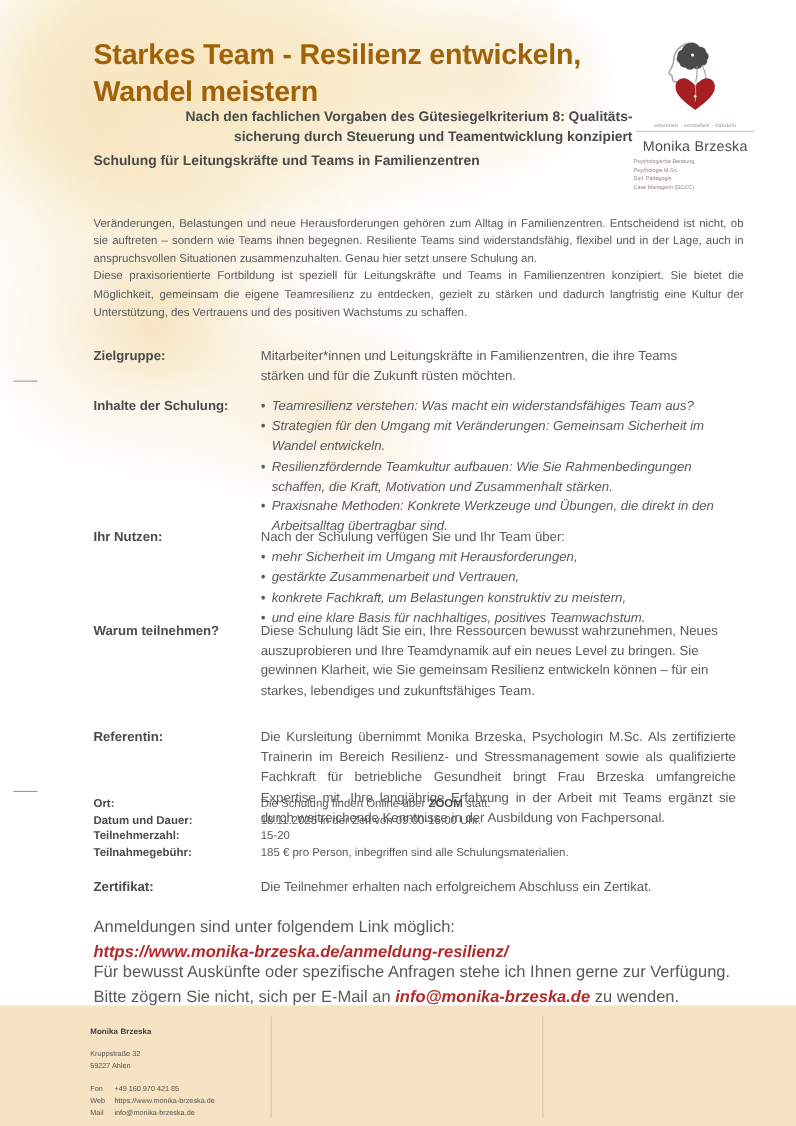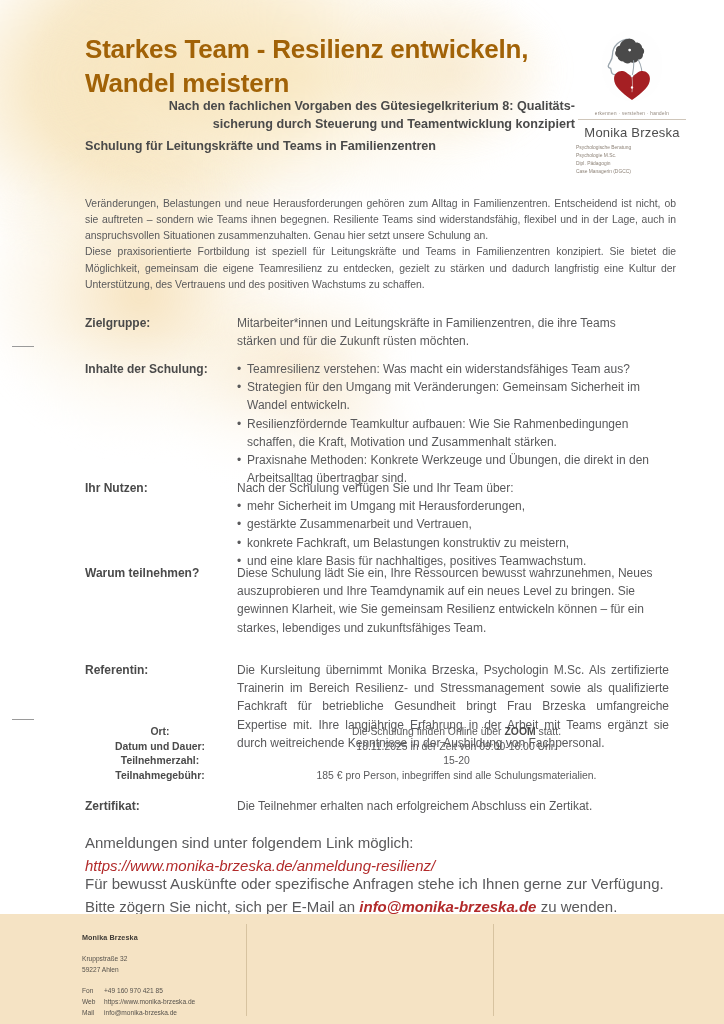--- a/index.html
+++ b/index.html
@@ -93,33 +93,33 @@
   .intro p{margin:0;}
 
   
   .row{position:absolute;left:85px;width:591px;font-size:12px;line-height:1.52;color:#59595b;}
   .row .lbl{
     position:absolute;left:0;top:0;width:140px;
     font-weight:bold;color:#4a4a4a;
   }
   .row .val{margin-left:152px;}
   .row .val p{margin:0;}
-  ul.bul{margin:0;padding:0;list-style:none;}
+  ul.bul{margin:0;padding:0;list-style:none;font-style:italic;}
   ul.bul li{position:relative;padding-left:10px;margin:0;}
   ul.bul li:before{content:"\2022";position:absolute;left:0;top:0;color:#59595b;}
 
   
   .facts{position:absolute;left:85px;width:591px;font-size:10.4px;line-height:1.48;color:#59595b;}
-  .facts .fr{position:relative;height:14.6px;text-align:center;}
+  .facts .fr{position:relative;height:14.6px;}
   .facts .fl{position:absolute;left:0;top:0;width:150px;font-weight:bold;color:#4a4a4a;}
   .facts .fv{margin-left:152px;}
   .facts b{font-weight:bold;color:#4a4a4a;}
 
   .link-block{position:absolute;left:85px;width:591px;font-size:15px;line-height:1.5;color:#59595b;}
-  .redlink{color:#b22a2a;font-style:italic;font-weight:normal;}
+  .redlink{color:#b22a2a;font-style:italic;font-weight:bold;}
   .redlink-plain{color:#b22a2a;font-style:italic;font-weight:bold;}
 
   
   .footer{
     position:absolute;left:0;bottom:0;width:724px;height:110px;
     background:#f5e3c4;z-index:5;
   }
   .footer .col-div{position:absolute;top:10px;bottom:8px;width:1px;background:rgba(190,170,132,.55);}
   .footer-inner{position:absolute;left:82px;top:18px;font-size:6.6px;line-height:1.7;color:#56524c;}
   .footer-name{font-weight:bold;font-size:7.2px;color:#3f3b36;margin-bottom:9px;letter-spacing:.1px;}

